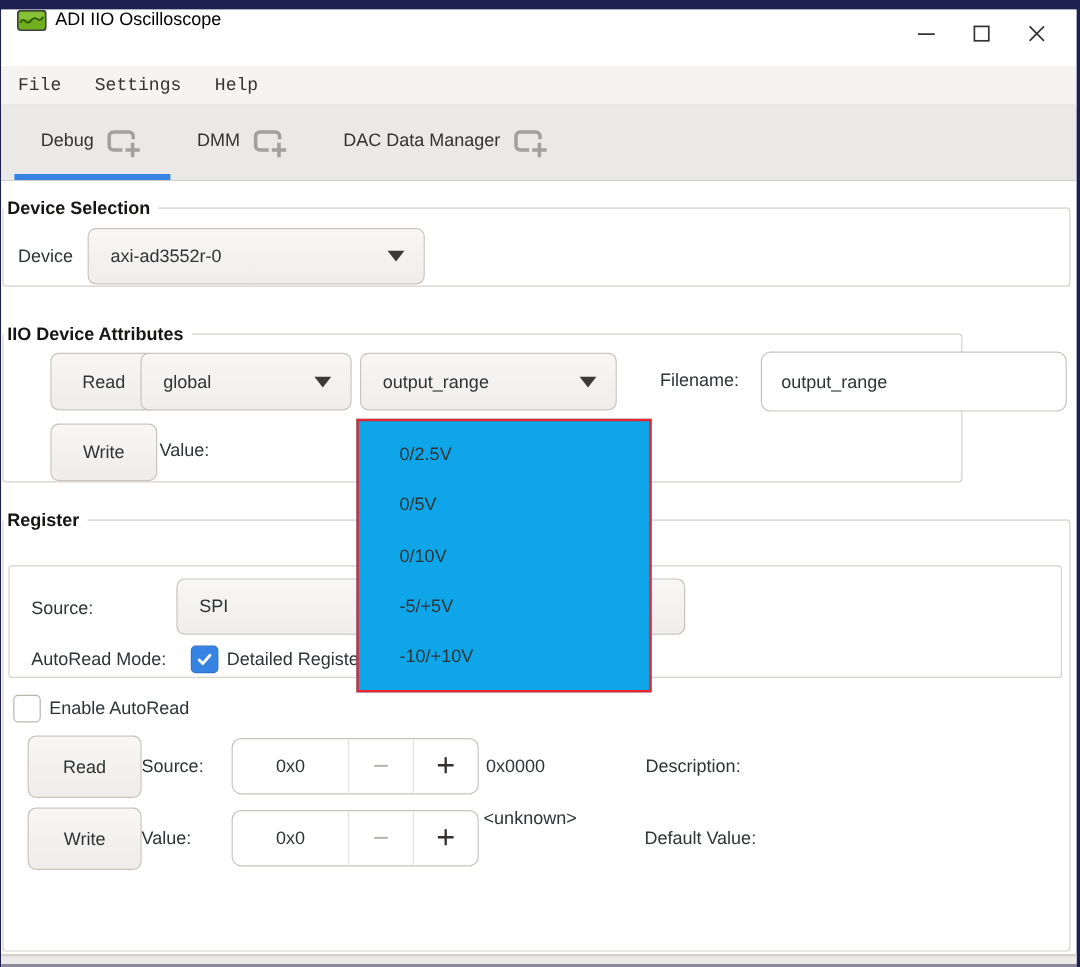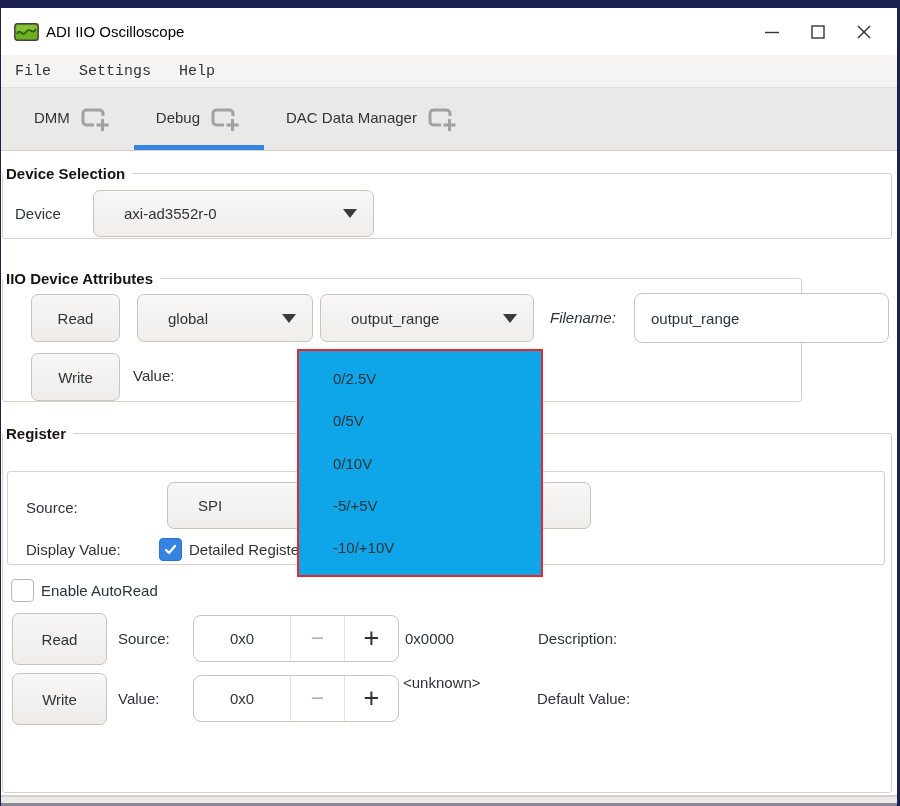--- a/index.html
+++ b/index.html
@@ -11,21 +11,21 @@
     overflow:hidden;
   }
   .stage { width:900px; height:806px; background:#1c2150; padding:8px 3px 0 1px; }
   .window {
     width:896px; height:798px; background:#ffffff;
     border-bottom:3px solid #8a8899;
     position:relative;
     display:flex; flex-direction:column;
   }
   
-  .titlebar { height:47px; background:#ffffff; display:flex; align-items:center; padding:0 10px 0 13px; }
+  .titlebar { height:47px; background:#ffffff; display:flex; padding:0 10px 0 13px; }
   .app-icon { width:25px; height:18px; margin-right:7px; flex:0 0 auto; }
   .title-text { font-size:15px; color:#000; }
   .titlebar-spacer { flex:1; }
   .win-btn { width:46px; height:40px; display:flex; align-items:center; justify-content:center; cursor:default; }
   
   .menubar { height:33px; background:#f5f4f2; border-bottom:1px solid #e2dedb; display:flex; align-items:center; padding-left:14px; gap:28px;font-family:Liberation Mono, monospace; }
   .menu-item { font-size:15px; color:#36332f; }
   
   .tabbar { height:63px; background:#ebe9e7; border-bottom:1px solid #d2cdc8; display:flex; align-items:stretch; padding-left:11px; }
   .tab { position:relative; display:flex; align-items:center; gap:10px; padding:0 24px 0 22px; font-size:15px; color:#35322f; }
@@ -33,28 +33,27 @@
   .tab.active::after { content:""; position:absolute; left:0; right:0; bottom:0; height:5px; background:var(--accent); }
   .tab-popout { width:30px; height:27px; }
   
   .content { position:relative; flex:1; background:#ffffff; }
   .frame { position:absolute; border:1px solid #d6d1cc; border-radius:3px; }
   .frame-label { position:absolute; top:-10px; left:0; background:#ffffff; padding:0 7px 0 3px; font-size:15px; font-weight:700; color:#161514; line-height:19px; white-space:nowrap; }
   .lbl { position:absolute; font-size:15px; line-height:18px; color:#2e3436; white-space:nowrap; }
   .btn {
     position:absolute; background:linear-gradient(#f8f7f5,#efecea);
     border:1px solid #c9c3bd; border-radius:7px;
-    font-size:15px; color:#2e3436; display:flex; align-items:center; justify-content:center;
+    font-size:15px; color:#2e3436; display:flex; align-items:center; justify-content:center;margin-left:11px;
   }
   .dropdown {
     position:absolute; background:linear-gradient(#f8f7f5,#f0edeb);
     border:1px solid #c9c3bd; border-radius:7px;
     display:flex; align-items:center; font-size:15px; color:#2e3436;
-    padding:0 16px 0 30px;
-    margin-left:20px;
+    padding:0 16px 0 18px;
   }
   .dd-text { flex:1; text-align:left; }
   .dd-arrow { width:0; height:0; border-left:7px solid transparent; border-right:7px solid transparent; border-top:9px solid #3d3935; }
   .entry {
     position:absolute; background:#fff; border:1px solid #c9c3bd; border-radius:8px;
     font-size:15px; color:#2e3436; padding:0 12px 0 16px; font-family:"Liberation Sans",sans-serif;
   }
   .spinner { position:absolute; background:#fff; border:1px solid #c9c3bd; border-radius:8px; display:flex; overflow:hidden; }
   .spin-value { width:96px; display:flex; align-items:center; justify-content:center; font-size:15px; color:#2e3436; }
   .spin-btn { flex:1; display:flex; align-items:center; justify-content:center; border-left:1px solid #e6e2de; }
@@ -103,40 +102,40 @@
       </div>
     </div>
 
     <div class="menubar">
       <span class="menu-item">File</span>
       <span class="menu-item">Settings</span>
       <span class="menu-item">Help</span>
     </div>
 
     <div class="tabbar">
+      <div class="tab active">
+        <span class="tab-label">Debug</span>
+        <svg class="tab-popout" viewBox="0 0 30 27">
+          <rect x="3" y="4" width="20" height="15" rx="3.5" fill="none" stroke="#a3a09d" stroke-width="3"></rect>
+          <line x1="14" y1="19" x2="30" y2="19" stroke="#ebe9e7" stroke-width="8"></line>
+          <line x1="22.5" y1="10" x2="22.5" y2="27" stroke="#ebe9e7" stroke-width="8"></line>
+          <line x1="16.5" y1="19" x2="28.5" y2="19" stroke="#a3a09d" stroke-width="3"></line>
+          <line x1="22.5" y1="13" x2="22.5" y2="25" stroke="#a3a09d" stroke-width="3"></line>
+        </svg>
+      </div>
       <div class="tab">
         <span class="tab-label">DMM</span>
         <svg class="tab-popout" viewBox="0 0 30 27">
           <rect x="3" y="4" width="20" height="15" rx="3.5" fill="none" stroke="#a3a09d" stroke-width="3"></rect>
           <line x1="14" y1="19" x2="30" y2="19" stroke="#ebe9e7" stroke-width="8"></line>
           <line x1="22.5" y1="10" x2="22.5" y2="27" stroke="#ebe9e7" stroke-width="8"></line>
           <line x1="16.5" y1="19" x2="28.5" y2="19" stroke="#a3a09d" stroke-width="3"></line>
           <line x1="22.5" y1="13" x2="22.5" y2="25" stroke="#a3a09d" stroke-width="3"></line>
         </svg>
       </div>
-      <div class="tab active">
-        <span class="tab-label">Debug</span>
-        <svg class="tab-popout" viewBox="0 0 30 27">
-          <rect x="3" y="4" width="20" height="15" rx="3.5" fill="none" stroke="#a3a09d" stroke-width="3"></rect>
-          <line x1="14" y1="19" x2="30" y2="19" stroke="#ebe9e7" stroke-width="8"></line>
-          <line x1="22.5" y1="10" x2="22.5" y2="27" stroke="#ebe9e7" stroke-width="8"></line>
-          <line x1="16.5" y1="19" x2="28.5" y2="19" stroke="#a3a09d" stroke-width="3"></line>
-          <line x1="22.5" y1="13" x2="22.5" y2="25" stroke="#a3a09d" stroke-width="3"></line>
-        </svg>
-      </div>
       <div class="tab">
         <span class="tab-label">DAC Data Manager</span>
         <svg class="tab-popout" viewBox="0 0 30 27">
           <rect x="3" y="4" width="20" height="15" rx="3.5" fill="none" stroke="#a3a09d" stroke-width="3"></rect>
           <line x1="14" y1="19" x2="30" y2="19" stroke="#ebe9e7" stroke-width="8"></line>
           <line x1="22.5" y1="10" x2="22.5" y2="27" stroke="#ebe9e7" stroke-width="8"></line>
           <line x1="16.5" y1="19" x2="28.5" y2="19" stroke="#a3a09d" stroke-width="3"></line>
           <line x1="22.5" y1="13" x2="22.5" y2="25" stroke="#a3a09d" stroke-width="3"></line>
         </svg>
       </div>
@@ -157,35 +156,35 @@
         <span class="frame-label">IIO Device Attributes</span>
         <div class="btn" style="left:28px; top:15px; width:89px; height:48px;">Read</div>
         <div class="dropdown" style="left:114px; top:15px; width:176px; height:48px;">
           <span class="dd-text">global</span>
           <span class="dd-arrow"></span>
         </div>
         <div class="dropdown" style="left:297px; top:15px; width:214px; height:48px;">
           <span class="dd-text">output_range</span>
           <span class="dd-arrow"></span>
         </div>
-        <span class="lbl" style="left:547px; top:30px;font-style:italic;">Filename:</span>
+        <span class="lbl" style="left:547px; top:30px;">Filename:</span>
         <input class="entry" style="left: 631px; top: 14px; width: 255px; height: 50px;" readonly="" value="output_range">
         <div class="btn" style="left:28px; top:74px; width:89px; height:48px;">Write</div>
         <span class="lbl" style="left:130px; top:88px;">Value:</span>
       </div>
 
       <div class="frame" style="left:1px; top:282px; width:890px; height:360px;">
         <span class="frame-label">Register</span>
 
         <div class="frame" style="left:4px; top:37px; width:878px; height:94px;">
           <span class="lbl" style="left:18px; top:27px;">Source:</span>
           <div class="dropdown" style="left:139px; top:10px; width:424px; height:47px;">
             <span class="dd-text">SPI</span>
           </div>
-          <span class="lbl" style="left:18px; top:69px;">Display Value:</span>
+          <span class="lbl" style="left:18px; top:69px;">AutoRead Mode:</span>
           <div class="checkbox checked" style="left:151px; top:66px;">
             <svg width="15" height="15" viewBox="0 0 15 15">
                 <path d="M3 8 L6 11 L12 4" fill="none" stroke="#fff" stroke-width="2.4" stroke-linecap="round" stroke-linejoin="round"></path>
               </svg>
           </div>
           <span class="lbl" style="left:181px; top:69px;">Detailed Register</span>
         </div>
 
         <div class="checkbox unchecked" style="left:8px; top:145px;"></div>
         <span class="lbl" style="left:38px; top:148px;">Enable AutoRead</span>

